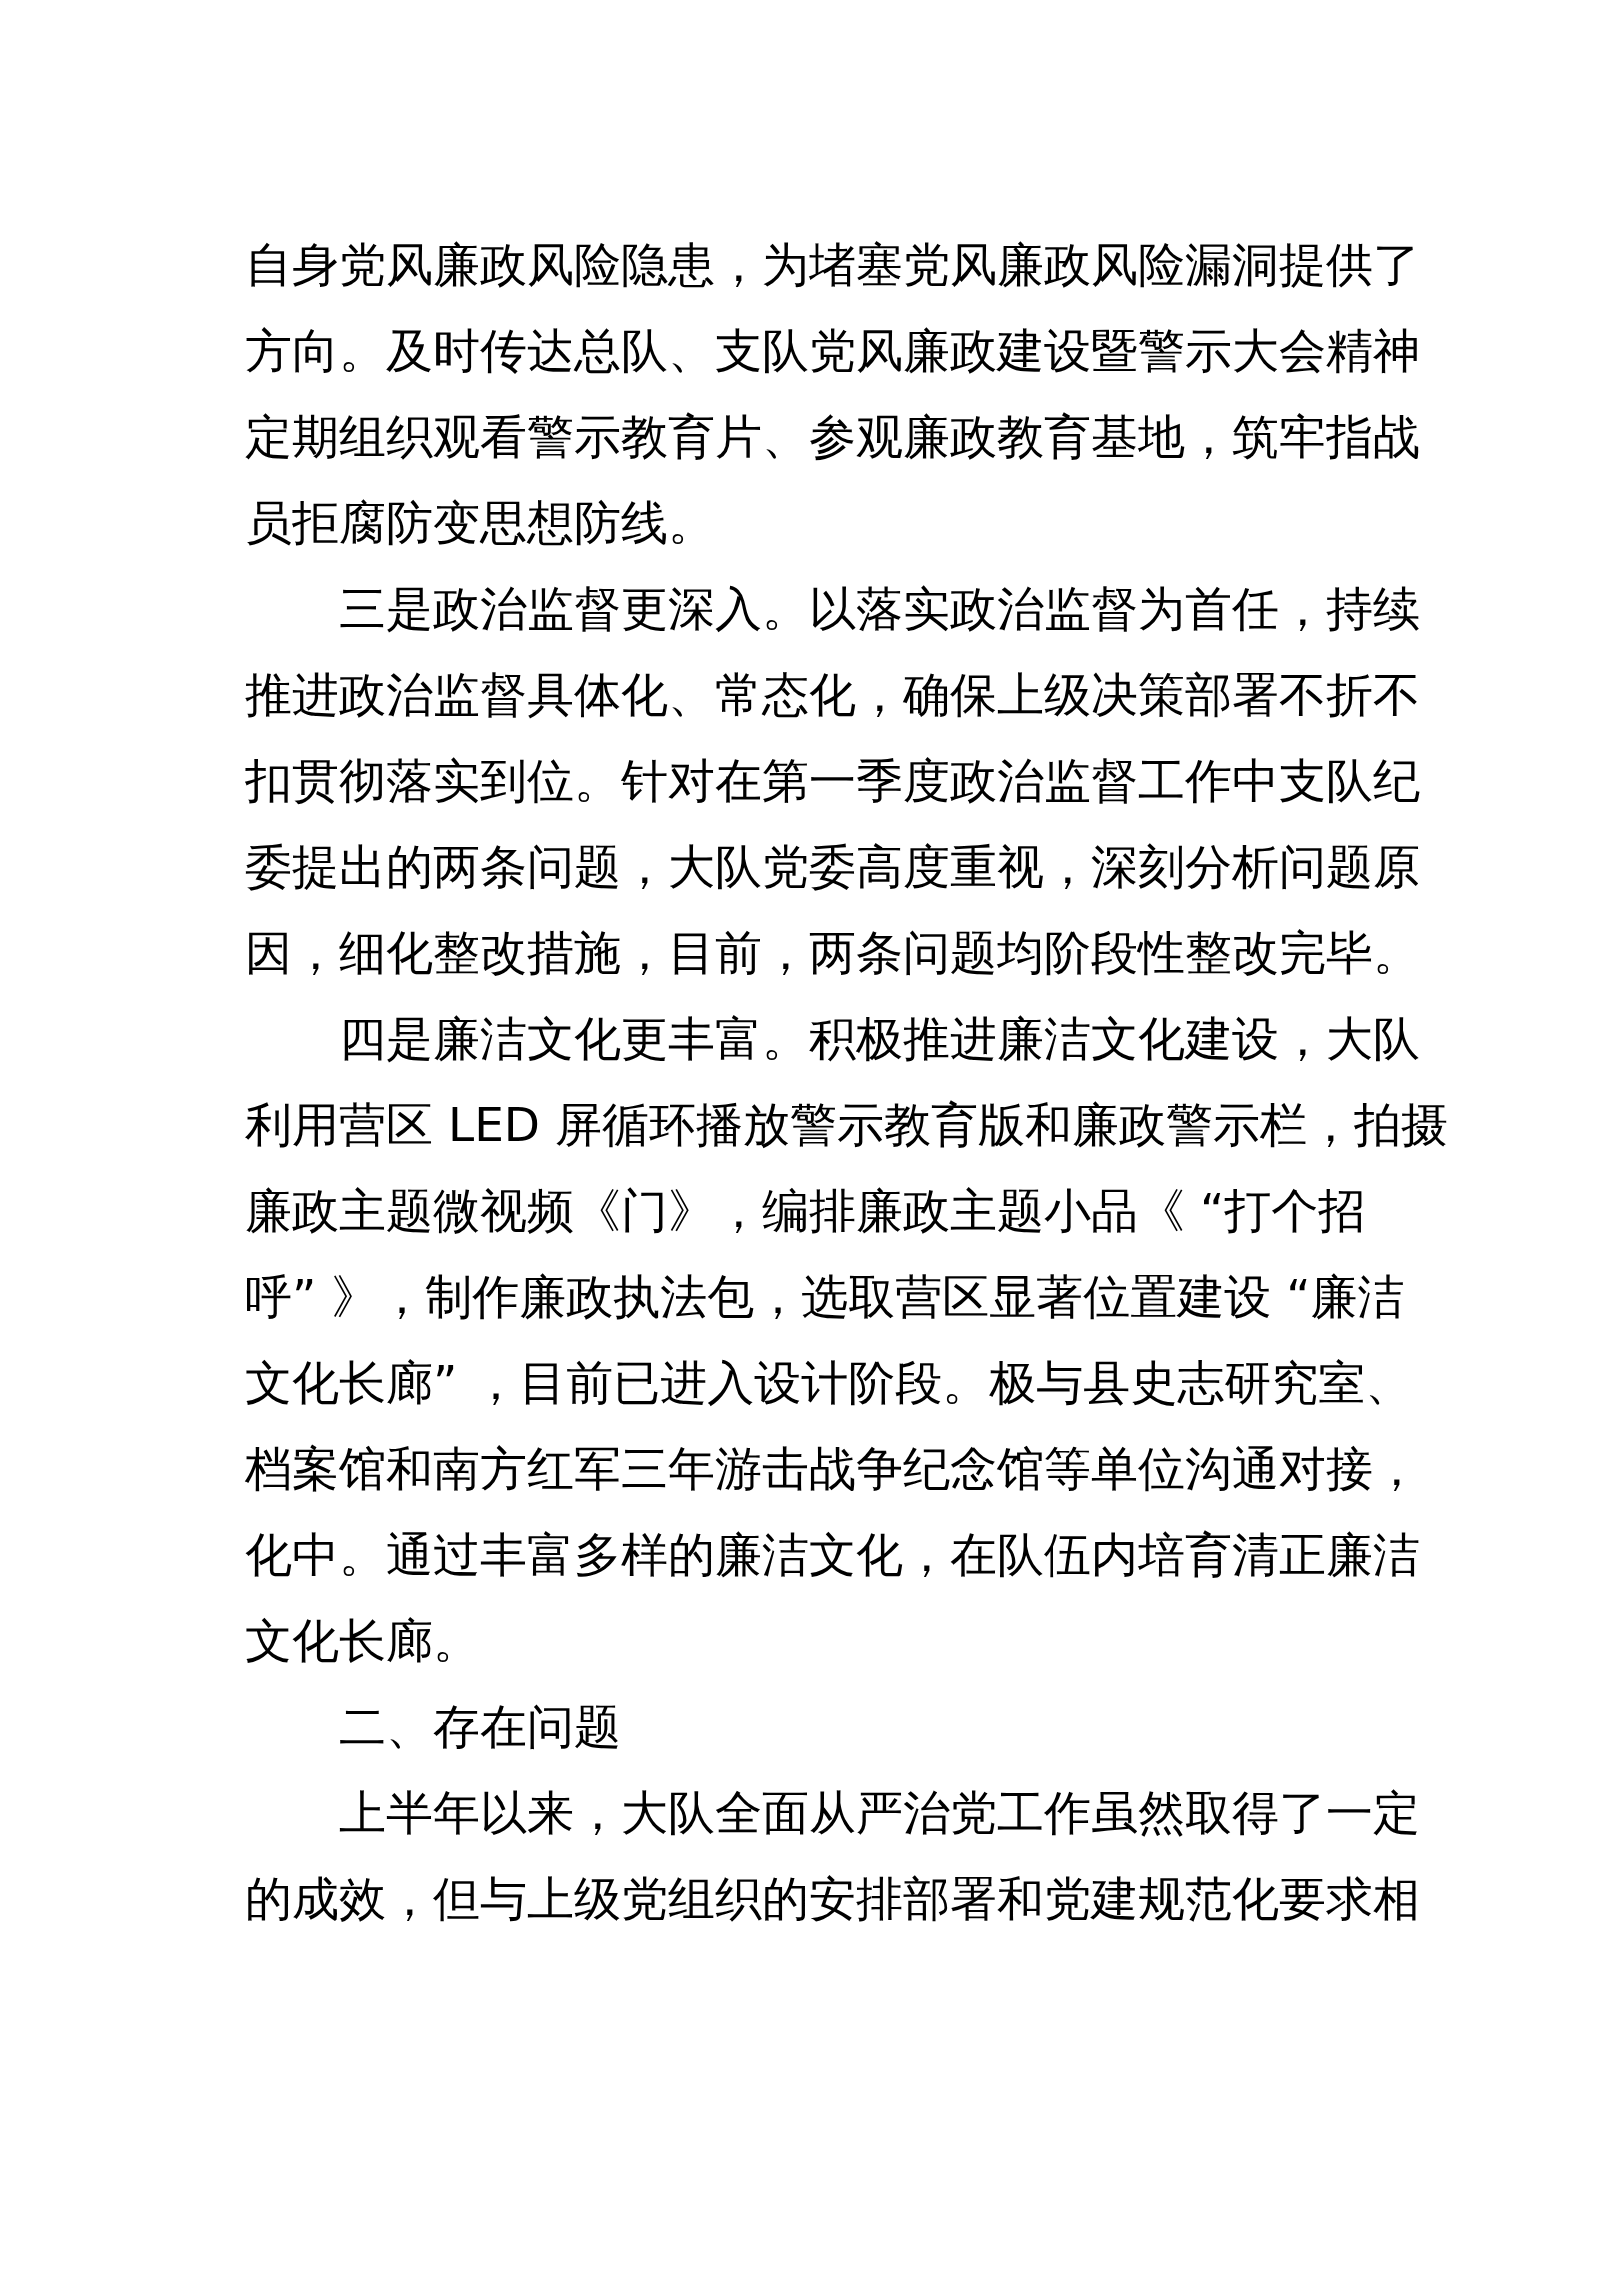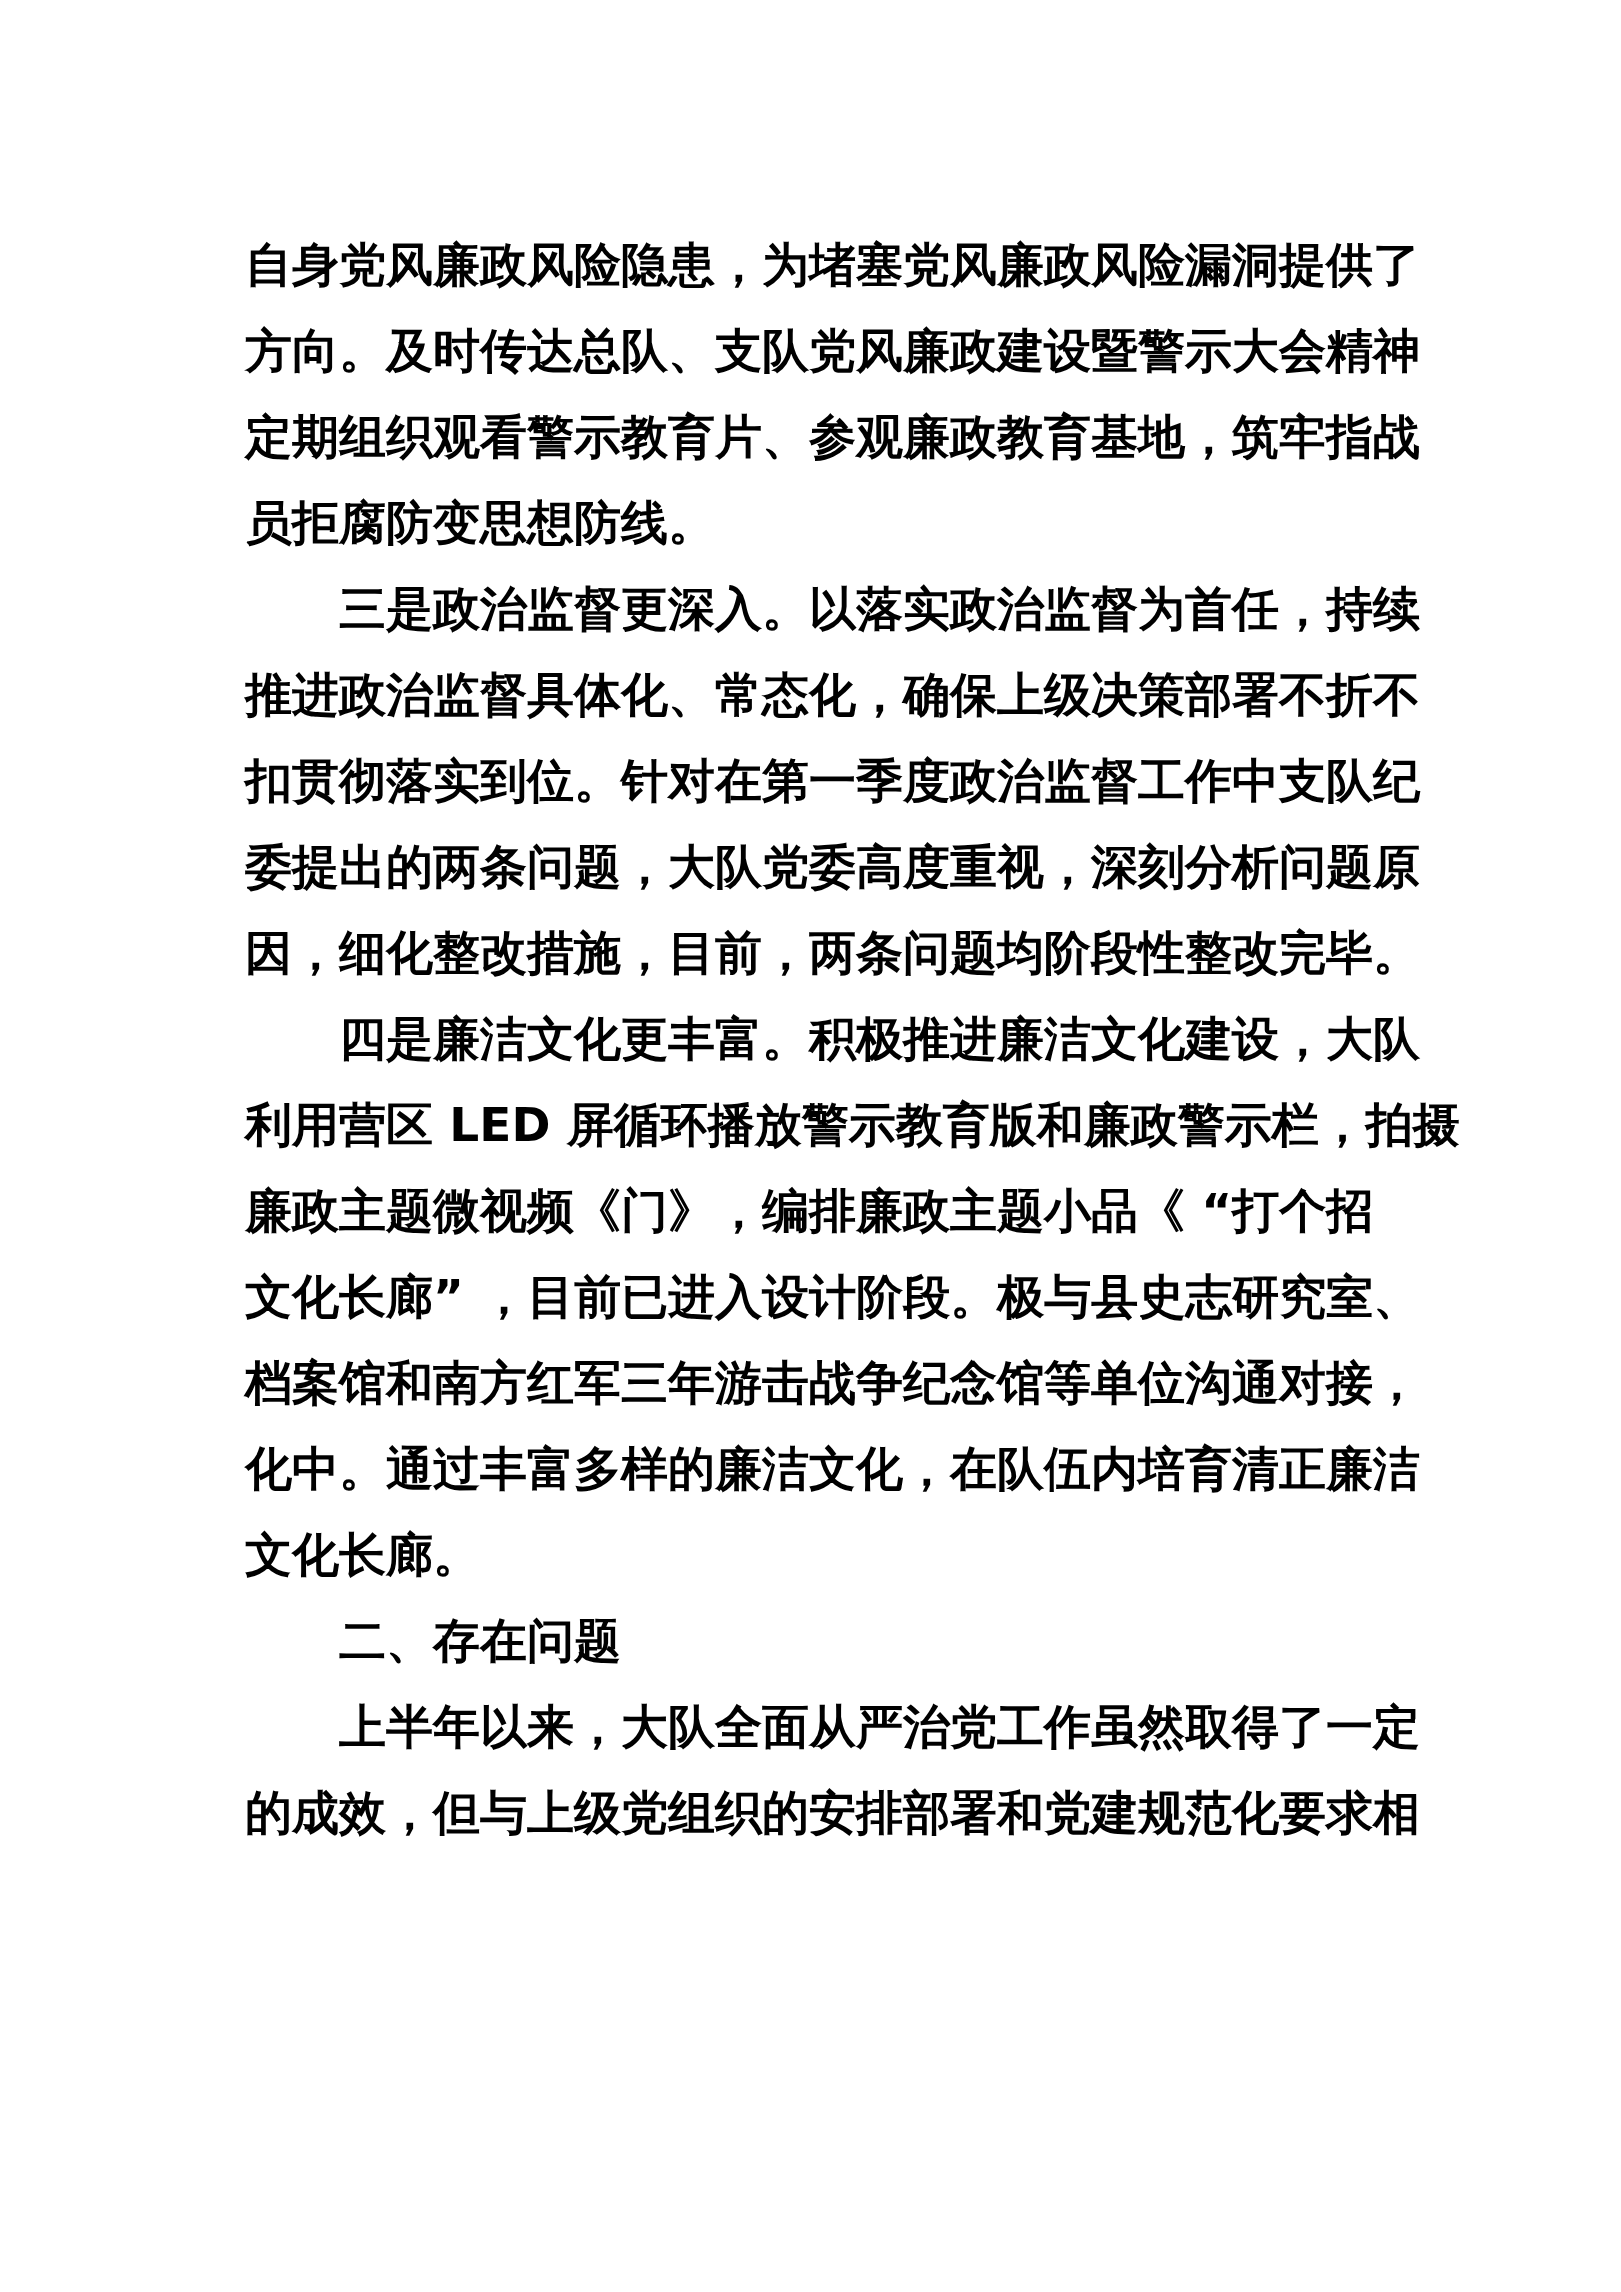--- a/index.html
+++ b/index.html
@@ -20,21 +20,20 @@
       left: 245px;
       top: 222px;
       width: 1147px;
     }
     .line {
       height: 86px;
       line-height: 86px;
       font-size: 47px;
       white-space: nowrap;
       letter-spacing: 0px;
-      font-weight: bold;
     }
     .line.indent {
       padding-left: 94px;
     }
   </style>
 </head>
 <body>
 
 <div class="page">
 
@@ -50,20 +49,21 @@
     <div class="line">推进政治监督具体化、常态化，确保上级决策部署不折不</div>
     <div class="line">扣贯彻落实到位。针对在第一季度政治监督工作中支队纪</div>
     <div class="line">委提出的两条问题，大队党委高度重视，深刻分析问题原</div>
     <div class="line">因，细化整改措施，目前，两条问题均阶段性整改完毕。</div>
   </div>
 
   <div class="paragraph">
     <div class="line indent">四是廉洁文化更丰富。积极推进廉洁文化建设，大队</div>
     <div class="line">利用营区 LED 屏循环播放警示教育版和廉政警示栏，拍摄</div>
     <div class="line">廉政主题微视频《门》，编排廉政主题小品《 “打个招</div>
+    <div class="line">呼” 》，制作廉政执法包，选取营区显著位置建设 “廉洁</div>
     <div class="line">文化长廊” ，目前已进入设计阶段。极与县史志研究室、</div>
     <div class="line">档案馆和南方红军三年游击战争纪念馆等单位沟通对接，</div>
     <div class="line">化中。通过丰富多样的廉洁文化，在队伍内培育清正廉洁</div>
     <div class="line">文化长廊。</div>
   </div>
 
   <div class="paragraph">
     <div class="line indent">二、存在问题</div>
   </div>
 

